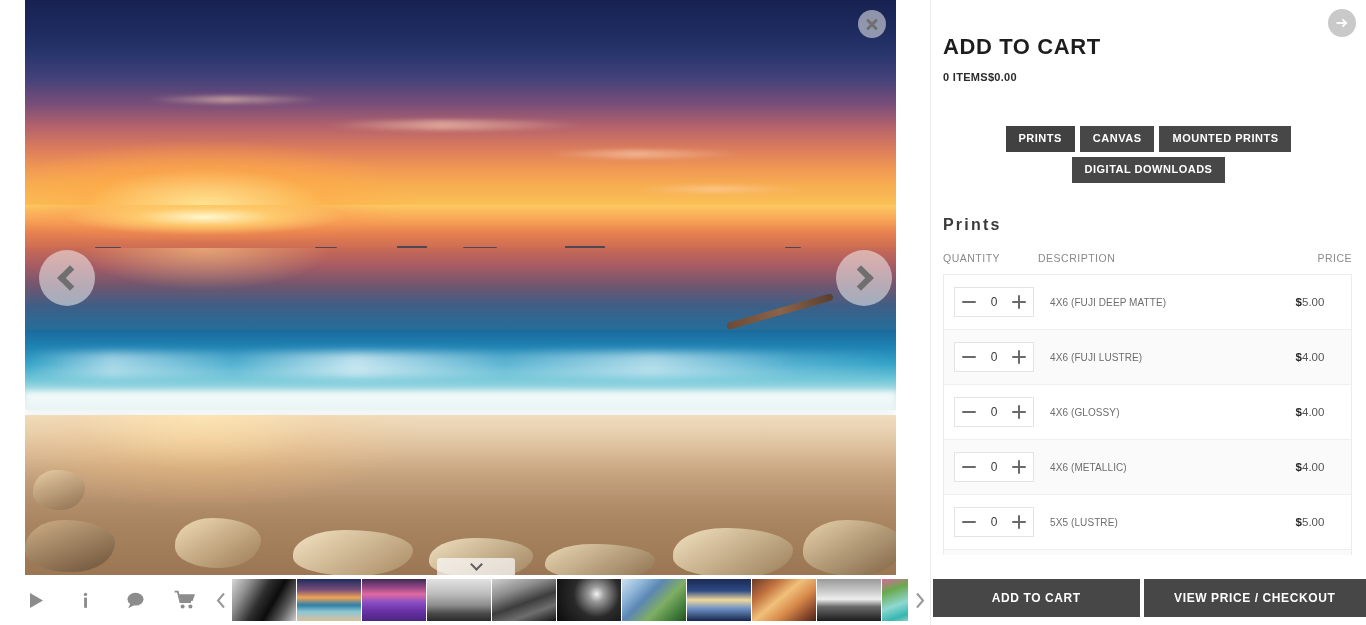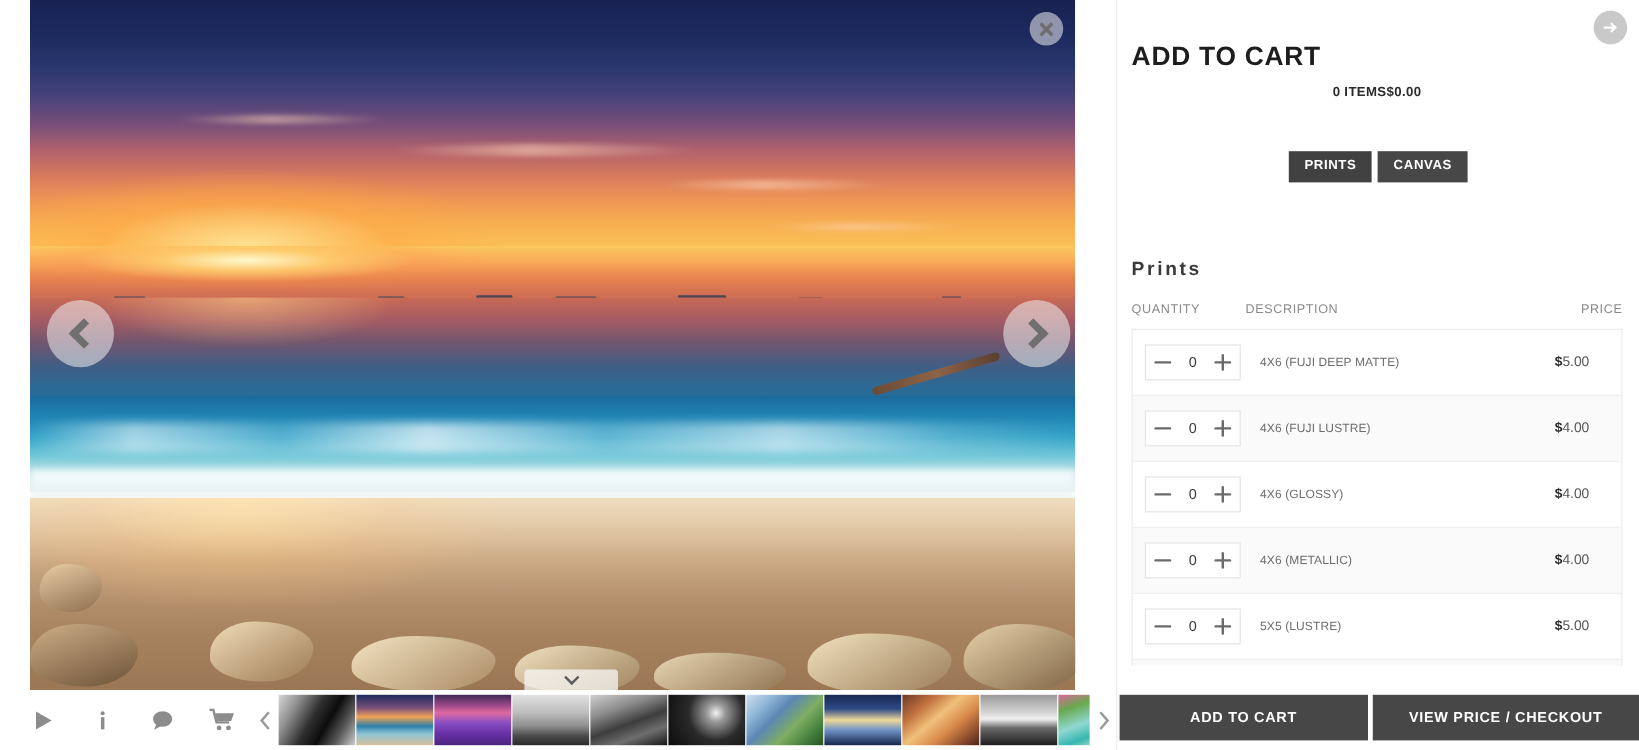--- a/index.html
+++ b/index.html
@@ -184,21 +184,21 @@
     display:flex; align-items:center; justify-content:center; cursor:pointer;
   }
   #panel-next svg { display:block; }
 
   #cart-title {
     position:absolute; left:12px; top:34px;
     font-size:22px; font-weight:bold; letter-spacing:.6px; color:#1d1d1d;
   }
   #cart-meta {
     position:absolute; left:12px; right:14px; top:71px;
-    display:flex; justify-content:center; align-items:center;
+    display:flex; justify-content:flex-start; align-items:center;
     font-size:11px; font-weight:bold; letter-spacing:.3px; color:#2b2b2b;
   }
 
   #tabs {
     position:absolute; left:0; right:0; top:126px;
     display:flex; flex-wrap:wrap; justify-content:center; gap:5px;
     padding:0 12px;
   }
   .tab-btn {
     background:#474747; color:#ffffff;
@@ -398,20 +398,22 @@
     <div id="cart-title">ADD TO CART</div>
 
     <div id="cart-meta">
       <span>0 ITEMS</span>
       <span>$0.00</span>
     </div>
 
     <div id="tabs">
       <button class="tab-btn active">PRINTS</button>
       <button class="tab-btn">CANVAS</button>
+      <button class="tab-btn">MOUNTED PRINTS</button>
+      <button class="tab-btn">DIGITAL DOWNLOADS</button>
     </div>
 
     <div id="section-title">Prints</div>
 
     <div id="table-head">
       <span class="c-qty">QUANTITY</span>
       <span class="c-desc">DESCRIPTION</span>
       <span class="c-price">PRICE</span>
     </div>
 

